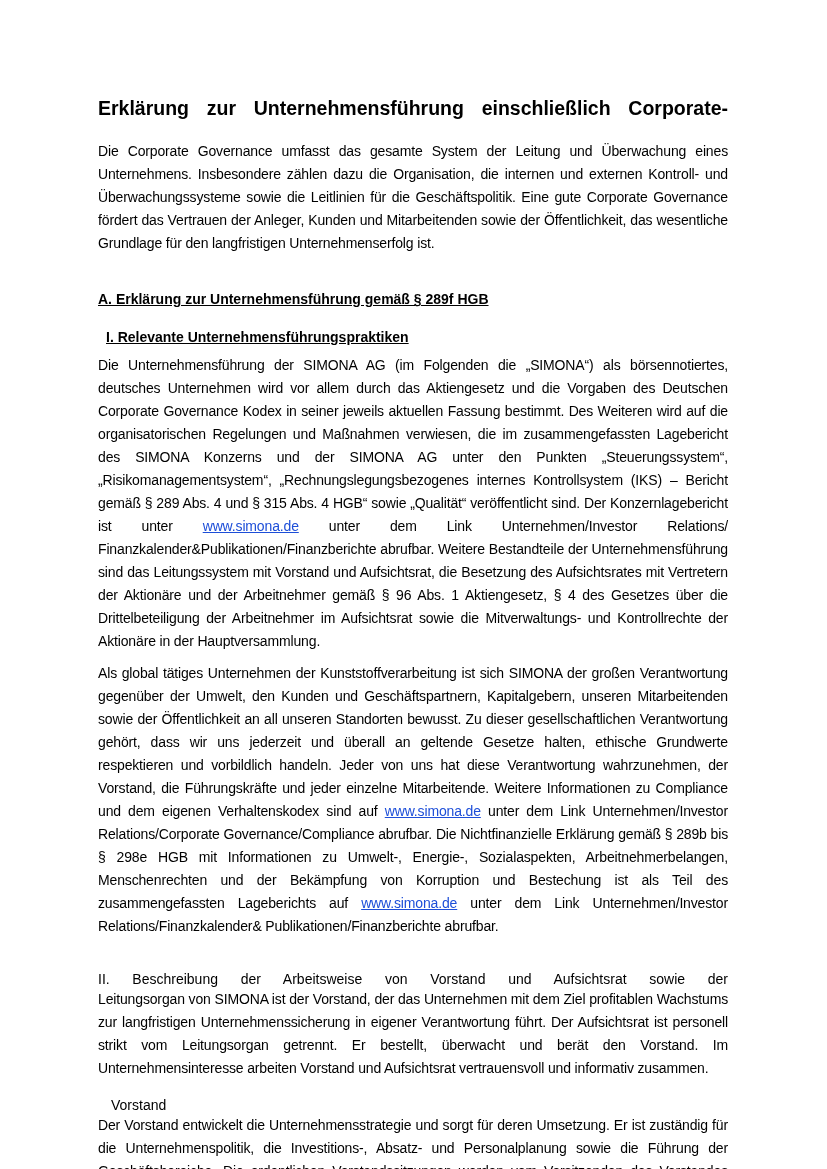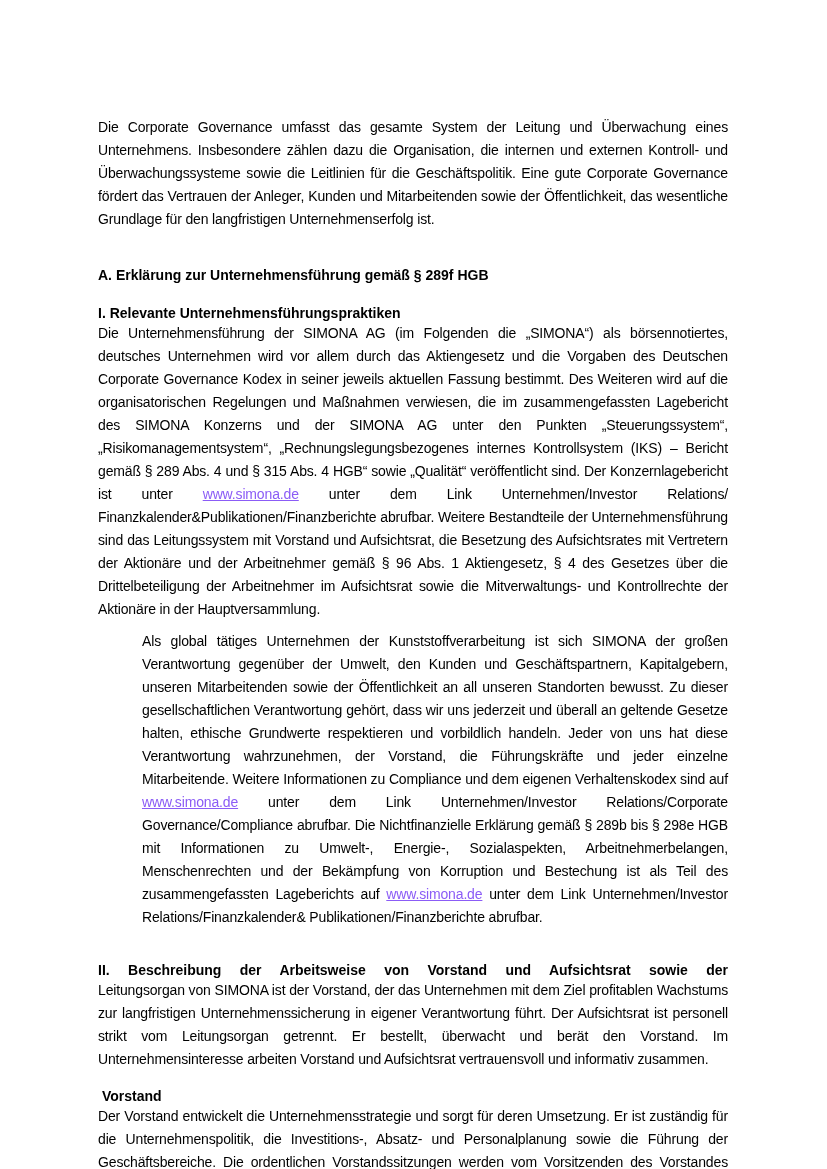--- a/index.html
+++ b/index.html
@@ -10,34 +10,35 @@
     }
     .title {
       font-size: 19.5px; font-weight: bold; line-height: 24px;
       text-align: justify; text-align-last: left; margin: 0 0 20px 0;
     }
     .title .l1 { display: block; text-align: justify; text-align-last: justify; }
     p {
       font-size: 14px; line-height: 23px; margin: 0; text-align: justify;
       letter-spacing: -0.15px;
     }
-    .h-a { font-size: 14px; font-weight: bold; margin: 36px 0 21px 0; line-height: 17px; }
-    .h-sub { font-size: 14px; font-weight: bold; margin: 0; line-height: 17px; }
-    .h-ii { font-size: 14px; font-weight: bold; margin: 33px 0 0 0; line-height: 17px; text-align: justify; }
+    .h-a { font-size: 14px; font-weight: bold; margin: 36px 0 21px 0; line-height: 17px; text-decoration: underline; }
+    .h-sub { font-size: 14px; font-weight: bold; margin: 8px; line-height: 17px; text-decoration: underline; }
+    .h-ii { font-size: 14px; font-weight: normal; margin: 33px 0 0 0; line-height: 17px; text-align: justify; }
     .h-ii .l1 { display: block; text-align: justify; text-align-last: justify; }
-    .h-v { font-size: 14px; font-weight: bold; margin: 17px 0 0 4px; line-height: 17px; }
-    .gap { margin-top: 9px; margin-left: 44px; }
-    a { color: #8b5cf6; text-decoration: underline; }
+    .h-v { font-size: 14px; font-weight: normal; margin: 17px 0 0 13px; line-height: 17px; }
+    .gap { margin-top: 9px; }
+    a { color: #1d4ed8; text-decoration: underline; }
     .last-justify { text-align-last: justify; }
   </style>
 </head>
 <body>
 
 <div class="page">
   <h1 class="title">
+    <span class="l1">Erklärung zur Unternehmensführung einschließlich Corporate-</span>
   </h1>
 
   <p>Die Corporate Governance umfasst das gesamte System der Leitung und Überwachung eines Unternehmens. Insbesondere zählen dazu die Organisation, die internen und externen Kontroll- und Überwachungssysteme sowie die Leitlinien für die Geschäftspolitik. Eine gute Corporate Governance fördert das Vertrauen der Anleger, Kunden und Mitarbeitenden sowie der Öffentlichkeit, das wesentliche Grundlage für den langfristigen Unternehmenserfolg ist.</p>
 
   <div class="h-a">A. Erklärung zur Unternehmensführung gemäß § 289f HGB</div>
 
   <div class="h-sub">I. Relevante Unternehmensführungspraktiken</div>
   <p><span>Die Unternehmensführung der SIMONA AG (im Folgenden die „SIMONA“) als börsennotiertes, deutsches Unternehmen wird vor allem durch das Aktiengesetz und die Vorgaben des Deutschen Corporate Governance Kodex in seiner jeweils aktuellen Fassung bestimmt. Des Weiteren wird auf die organisatorischen Regelungen und Maßnahmen verwiesen, die im zusammengefassten Lagebericht des SIMONA Konzerns und der SIMONA AG unter den Punkten „Steuerungssystem“, „Risikomanagementsystem“, „Rechnungslegungsbezogenes internes Kontrollsystem (IKS) – Bericht gemäß § 289 Abs. 4 und § 315 Abs. 4 HGB“ sowie „Qualität“ veröffentlicht sind. Der Konzernlagebericht ist unter </span><a href="#">www.simona.de</a><span> unter dem Link Unternehmen/Investor Relations/ Finanzkalender&amp;Publikationen/Finanzberichte abrufbar. Weitere Bestandteile der Unternehmensführung sind das Leitungssystem mit Vorstand und Aufsichtsrat, die Besetzung des Aufsichtsrates mit Vertretern der Aktionäre und der Arbeitnehmer gemäß § 96 Abs. 1 Aktiengesetz, § 4 des Gesetzes über die Drittelbeteiligung der Arbeitnehmer im Aufsichtsrat sowie die Mitverwaltungs- und Kontrollrechte der Aktionäre in der Hauptversammlung.</span></p>
 
   <p class="gap"><span>Als global tätiges Unternehmen der Kunststoffverarbeitung ist sich SIMONA der großen Verantwortung gegenüber der Umwelt, den Kunden und Geschäftspartnern, Kapitalgebern, unseren Mitarbeitenden sowie der Öffentlichkeit an all unseren Standorten bewusst. Zu dieser gesellschaftlichen Verantwortung gehört, dass wir uns jederzeit und überall an geltende Gesetze halten, ethische Grundwerte respektieren und vorbildlich handeln. Jeder von uns hat diese Verantwortung wahrzunehmen, der Vorstand, die Führungskräfte und jeder einzelne Mitarbeitende. Weitere Informationen zu Compliance und dem eigenen Verhaltenskodex sind auf </span><a href="#">www.simona.de</a><span> unter dem Link Unternehmen/Investor Relations/Corporate Governance/Compliance abrufbar. Die Nichtfinanzielle Erklärung gemäß § 289b bis § 298e HGB mit Informationen zu Umwelt-, Energie-, Sozialaspekten, Arbeitnehmerbelangen, Menschenrechten und der Bekämpfung von Korruption und Bestechung ist als Teil des zusammengefassten Lageberichts auf </span><a href="#">www.simona.de</a><span> unter dem Link Unternehmen/Investor Relations/Finanzkalender&amp; Publikationen/Finanzberichte abrufbar.</span></p>

